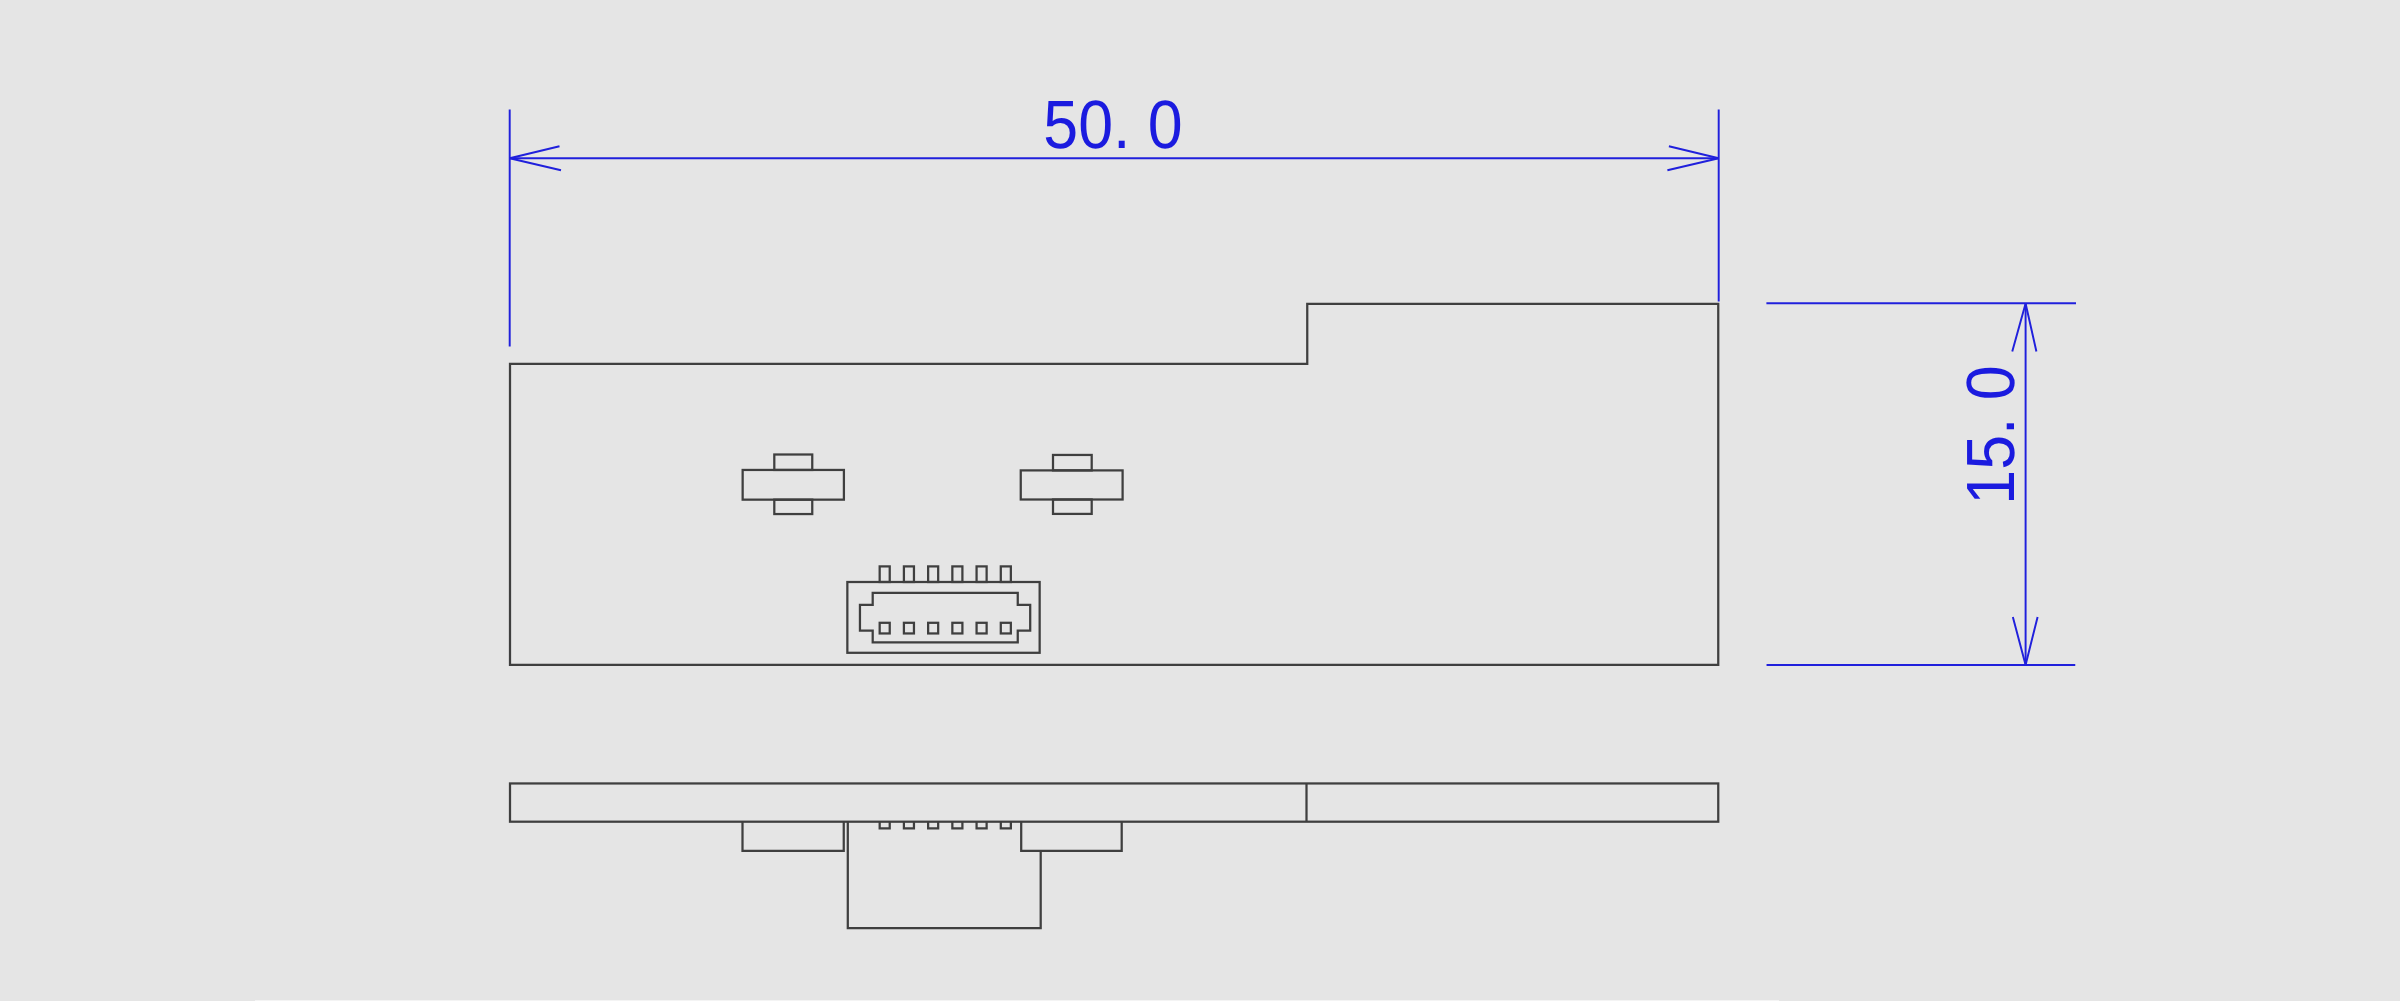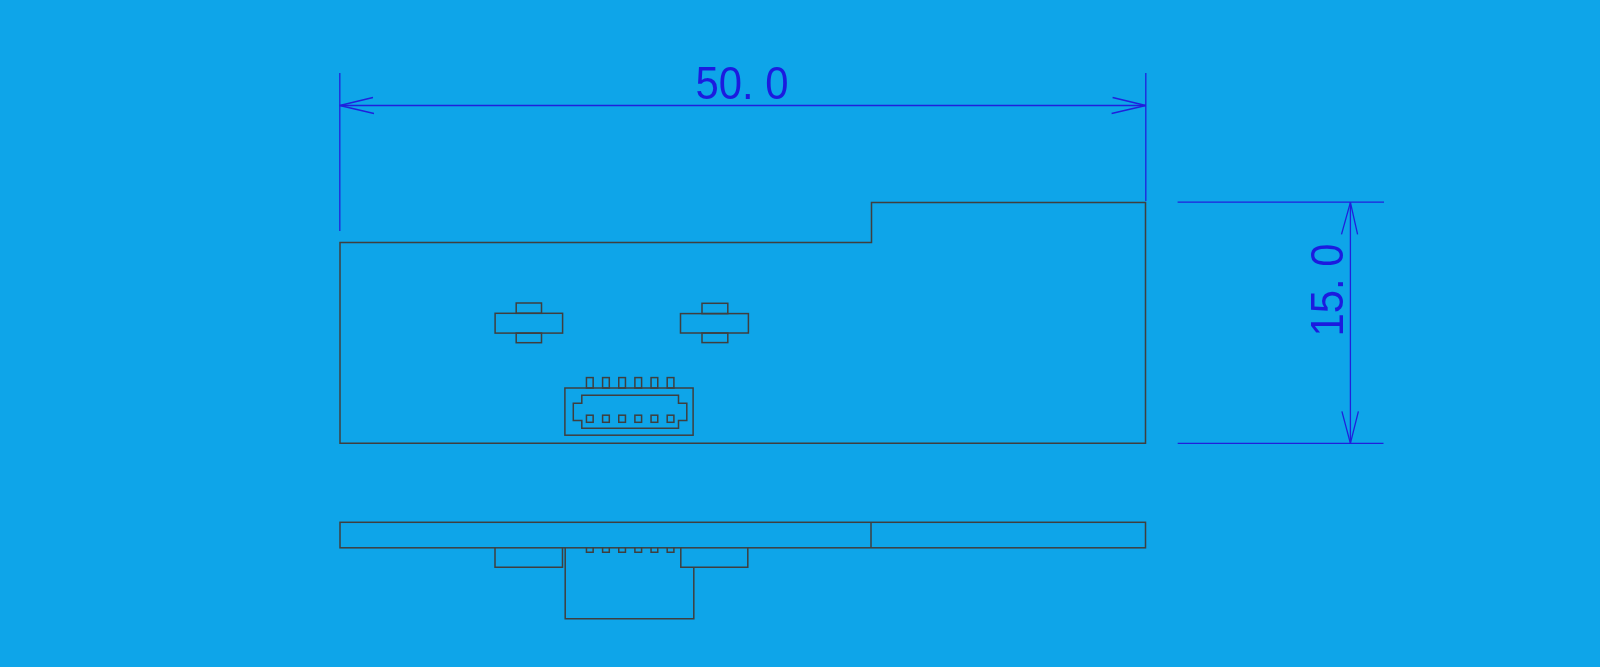--- a/index.html
+++ b/index.html
@@ -1,16 +1,16 @@
 <!DOCTYPE html>
 <html><head>
 <meta charset="utf-8">
 <style>
   html,body{margin:0;padding:0;background:#ffffff;}
-  #canvas{position:relative;width:1600px;height:667px;background:#0ea5e9;overflow:hidden;}
+  #canvas{position:relative;width:1600px;height:667px;background:#e5e5e5;overflow:hidden;}
   svg{position:absolute;top:0;left:0;}
   .dim{stroke:#2020dc;stroke-width:1.3;fill:none;}
   .part{stroke:#3f3f3f;stroke-width:1.5;fill:none;}
   text{font-family:"Liberation Sans", sans-serif;fill:#1b1bdf;}
 </style>
 </head>
 <body>
 <div id="canvas">
 <svg width="1600" height="667" viewBox="0 0 1600 667">
 

